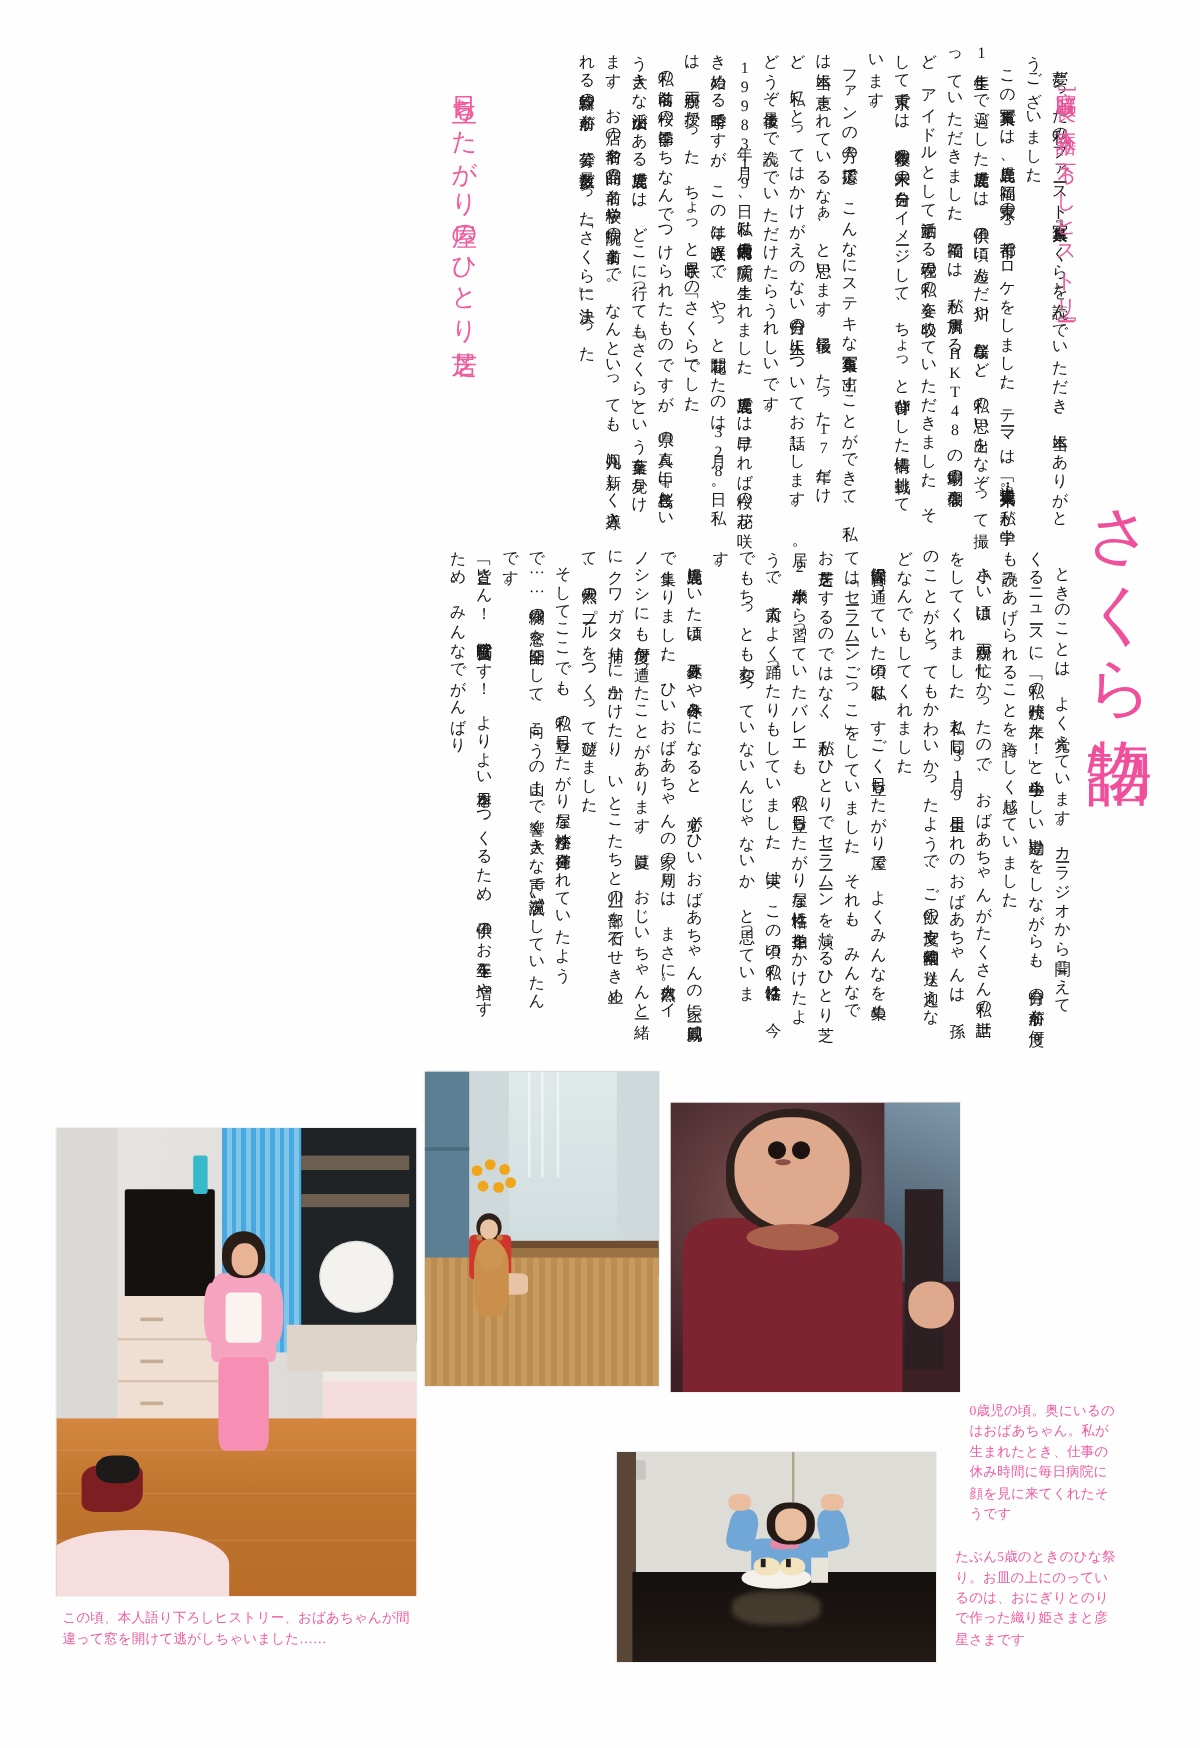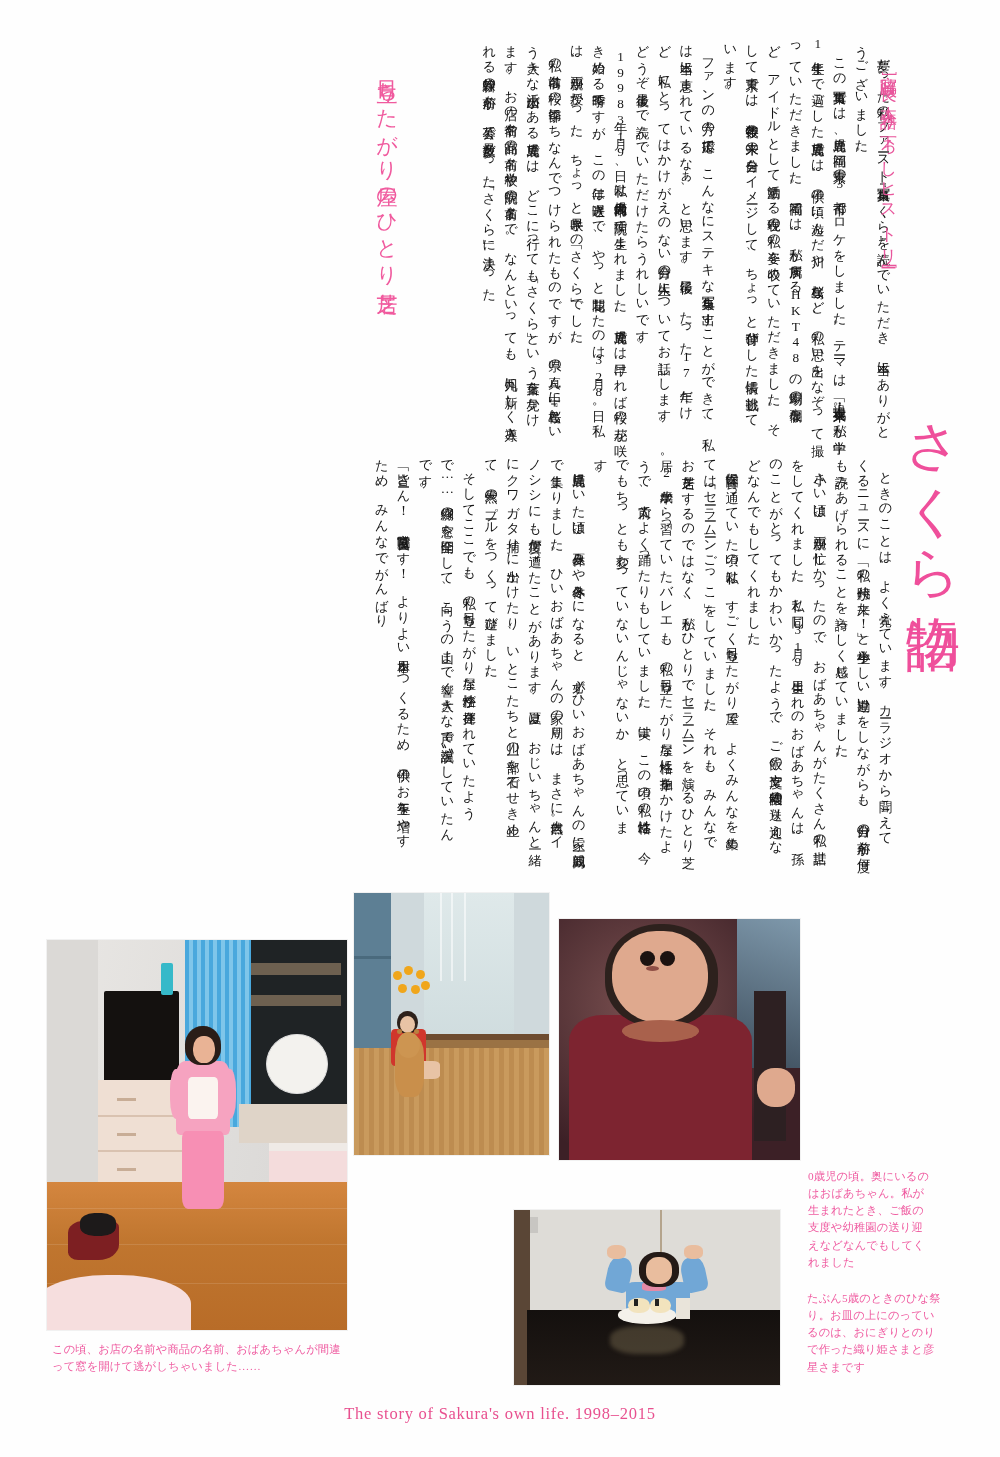--- a/index.html
+++ b/index.html
@@ -217,21 +217,21 @@
     position: absolute;
     color: #ef5ba0;
     font-family: "Liberation Serif", "DejaVu Serif", serif;
     font-size: 11.3px;
     line-height: 1.52;
     letter-spacing: 0.01em;
   }
   #cap-bedroom { left: 52px; top: 1341px; width: 295px; }
   #cap-teddy   { left: 347px; top: 1172px; width: 112px; }
   #cap-baby    { left: 808px; top: 1168px; width: 124px; }
-  #cap-hina    { left: 796px; top: 1290px; width: 134px; margin-left: 11px; }
+  #cap-hina    { left: 796px; top: 1290px; width: 134px; }
 
   
   #footer {
     position: absolute;
     left: 0;
     top: 1404px;
     width: 100%;
     text-align: center;
     color: #e8508f;
     font-family: "Liberation Serif", "DejaVu Serif", serif;
@@ -373,19 +373,18 @@
       <div class="plate"></div>
       <div class="rice1"></div>
       <div class="rice2"></div>
       <div class="nori" style="left:45%"></div>
       <div class="nori" style="left:53%"></div>
       <div class="cup"></div>
       <div class="refl"></div>
     </div>
   </div>
 
-  <div id="cap-bedroom" class="caption">この頃、お店の名前や商品の名前、おばあちゃんが間違って窓を開けて逃がしちゃいました……</div>
-  <div id="cap-baby" class="caption">0歳児の頃。奥にいるのはおばあちゃん。私が生まれたとき、ご飯の支度や幼稚園の送り迎えなどなんでもしてくれました</div>
+  <div id="cap-bedroom" class="caption">この頃、本人語り下ろしヒストリー、おばあちゃんが間違って窓を開けて逃がしちゃいました……</div>
+  <div id="cap-baby" class="caption">0歳児の頃。奥にいるのはおばあちゃん。私が生まれたとき、仕事の休み時間に毎日病院に顔を見に来てくれたそうです</div>
   <div id="cap-hina" class="caption">たぶん5歳のときのひな祭り。お皿の上にのっているのは、おにぎりとのりで作った織り姫さまと彦星さまです</div>
 
-  <div id="footer">The story of Sakura's own life. 1998–2015</div>
 
 </div>
 
 </body></html>

